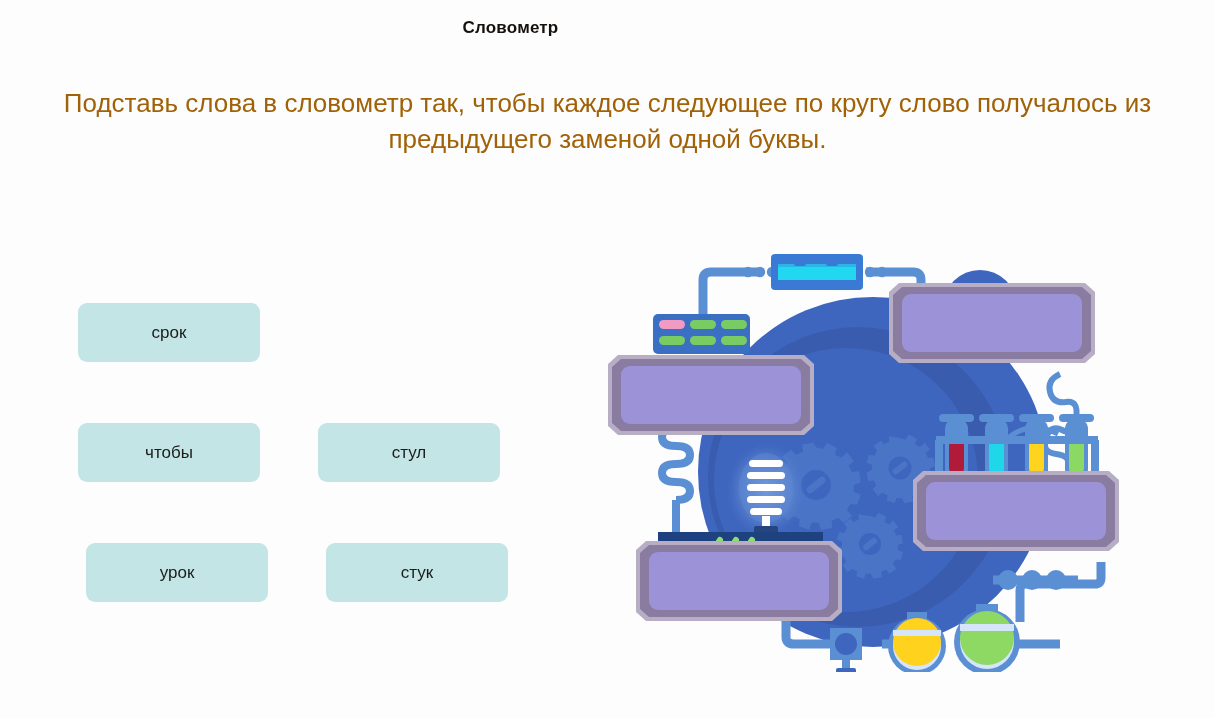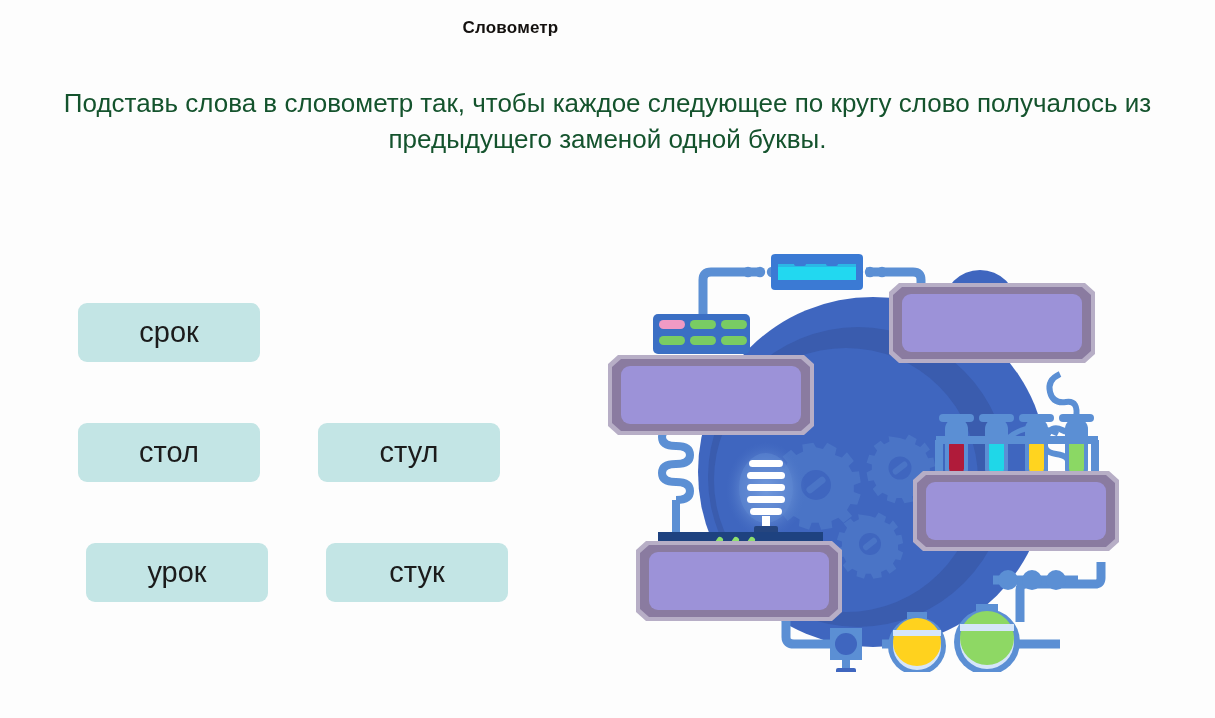--- a/index.html
+++ b/index.html
@@ -31,42 +31,42 @@
   }
 
   .instruction {
     position: absolute;
     top: 86px;
     left: 30px;
     width: 1155px;
     text-align: center;
     font-size: 26px;
     line-height: 1.38;
-    color: #14532d;
+    color: #a16207;
     font-weight: 400;
   }
 
   
   .chips-area {
     position: absolute;
     left: 78px;
     top: 303px;
     width: 440px;
     height: 300px;
   }
   .chip {
     position: absolute;
     width: 182px;
     height: 59px;
     border-radius: 9px;
     background: #c3e5e5;
     display: flex;
     align-items: center;
     justify-content: center;
-    font-size: 29px;
+    font-size: 17px;
     color: #1b1b1b;
     cursor: pointer;
     user-select: none;
   }
   .chip.col-a { left: 0; }
   .chip.col-b { left: 240px; }
   .chip.row-1 { top: 0; }
   .chip.row-2 { top: 120px; }
   .chip.row-3 { top: 240px; margin-left: 8px; }
 
@@ -85,21 +85,21 @@
 
 <div class="page-title">Словометр</div>
 
 <div class="instruction">Подставь слова в словометр так, чтобы каждое следующее по кругу слово получалось из предыдущего заменой одной буквы.</div>
 
 <div class="chips-area">
   <div class="chip col-a row-1">
       <span>срок</span>
     </div>
   <div class="chip col-a row-2">
-      <span>стол</span>
+      <span>чтобы</span>
     </div>
   <div class="chip col-b row-2">
       <span>стул</span>
     </div>
   <div class="chip col-a row-3">
       <span>урок</span>
     </div>
   <div class="chip col-b row-3">
       <span>стук</span>
     </div>

